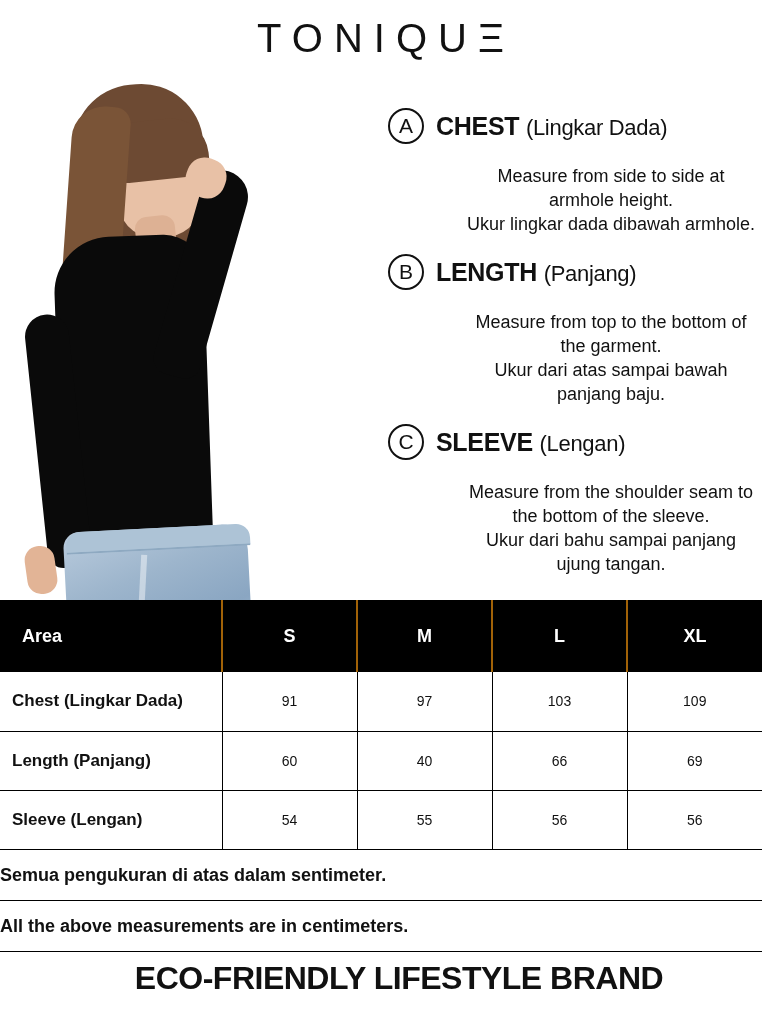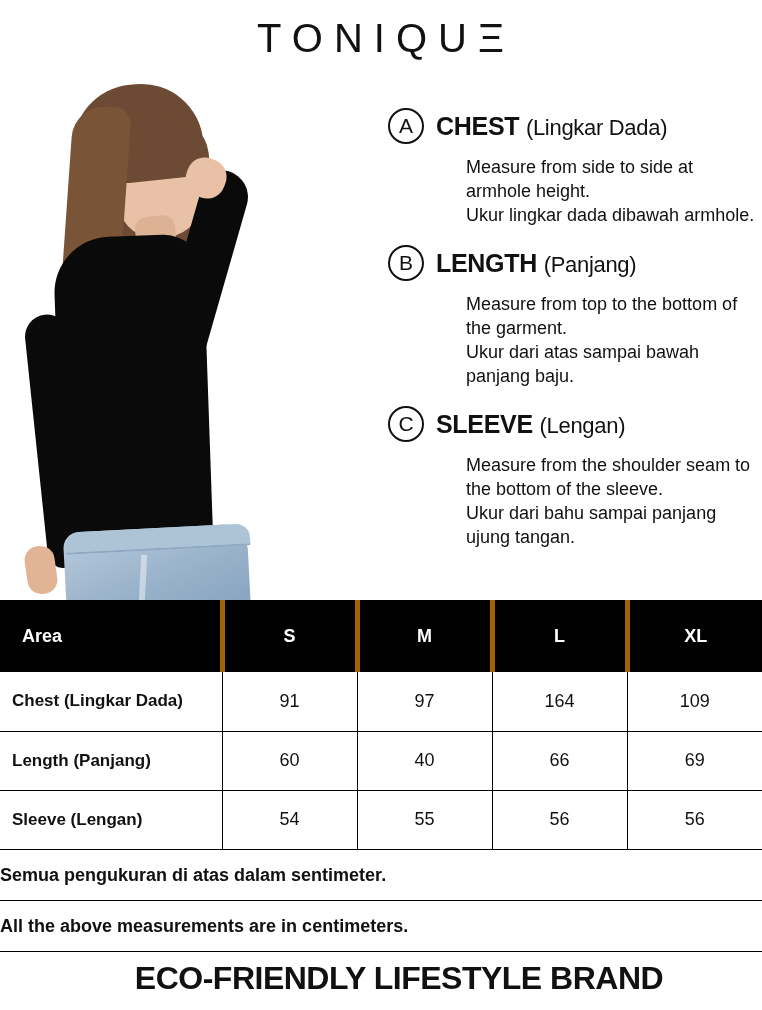--- a/index.html
+++ b/index.html
@@ -181,51 +181,52 @@
   }
   .guide-title .sub {
     font-weight: 400;
     font-size: 22px;
     margin-top: 32px;
   }
   .guide-body {
     font-size: 18px;
     line-height: 24px;
     margin-left: 78px;
-    margin-top: 11px;
+    margin-top: 20px;
+    text-align: center;
   }
 
   
   .table-wrap {
     position: absolute;
     left: 0;
     top: 600px;
     width: 762px;
   }
   table.size-table {
     width: 762px;
     border-collapse: collapse;
     table-layout: fixed;
   }
   table.size-table thead th {
     background: #000;
     color: #fff;
     height: 72px;
     font-size: 18px;
     font-weight: 700;
-    border-right: 5px solid #a16207;
+    border-right: 2px solid #a16207;
   }
   table.size-table thead th:last-child { border-right: none; }
   table.size-table thead th.area-col {
     text-align: left;
     padding-left: 22px;
   }
   table.size-table tbody td {
     height: 59px;
-    font-size: 18px;
+    font-size: 14px;
     text-align: center;
     border-bottom: 1px solid #000;
     border-right: 1px solid #000;
     color: #111;
   }
   table.size-table tbody td:last-child { border-right: none; }
   table.size-table tbody td.area-cell {
     text-align: left;
     padding-left: 12px;
     font-weight: 700;
@@ -338,21 +339,21 @@
           <th>M</th>
           <th>L</th>
           <th>XL</th>
         </tr>
       </thead>
       <tbody>
         <tr>
           <td class="area-cell">Chest (Lingkar Dada)</td>
           <td>91</td>
           <td>97</td>
-          <td>164</td>
+          <td>103</td>
           <td>109</td>
         </tr>
         <tr>
           <td class="area-cell">Length (Panjang)</td>
           <td>60</td>
           <td>40</td>
           <td>66</td>
           <td>69</td>
         </tr>
         <tr>

